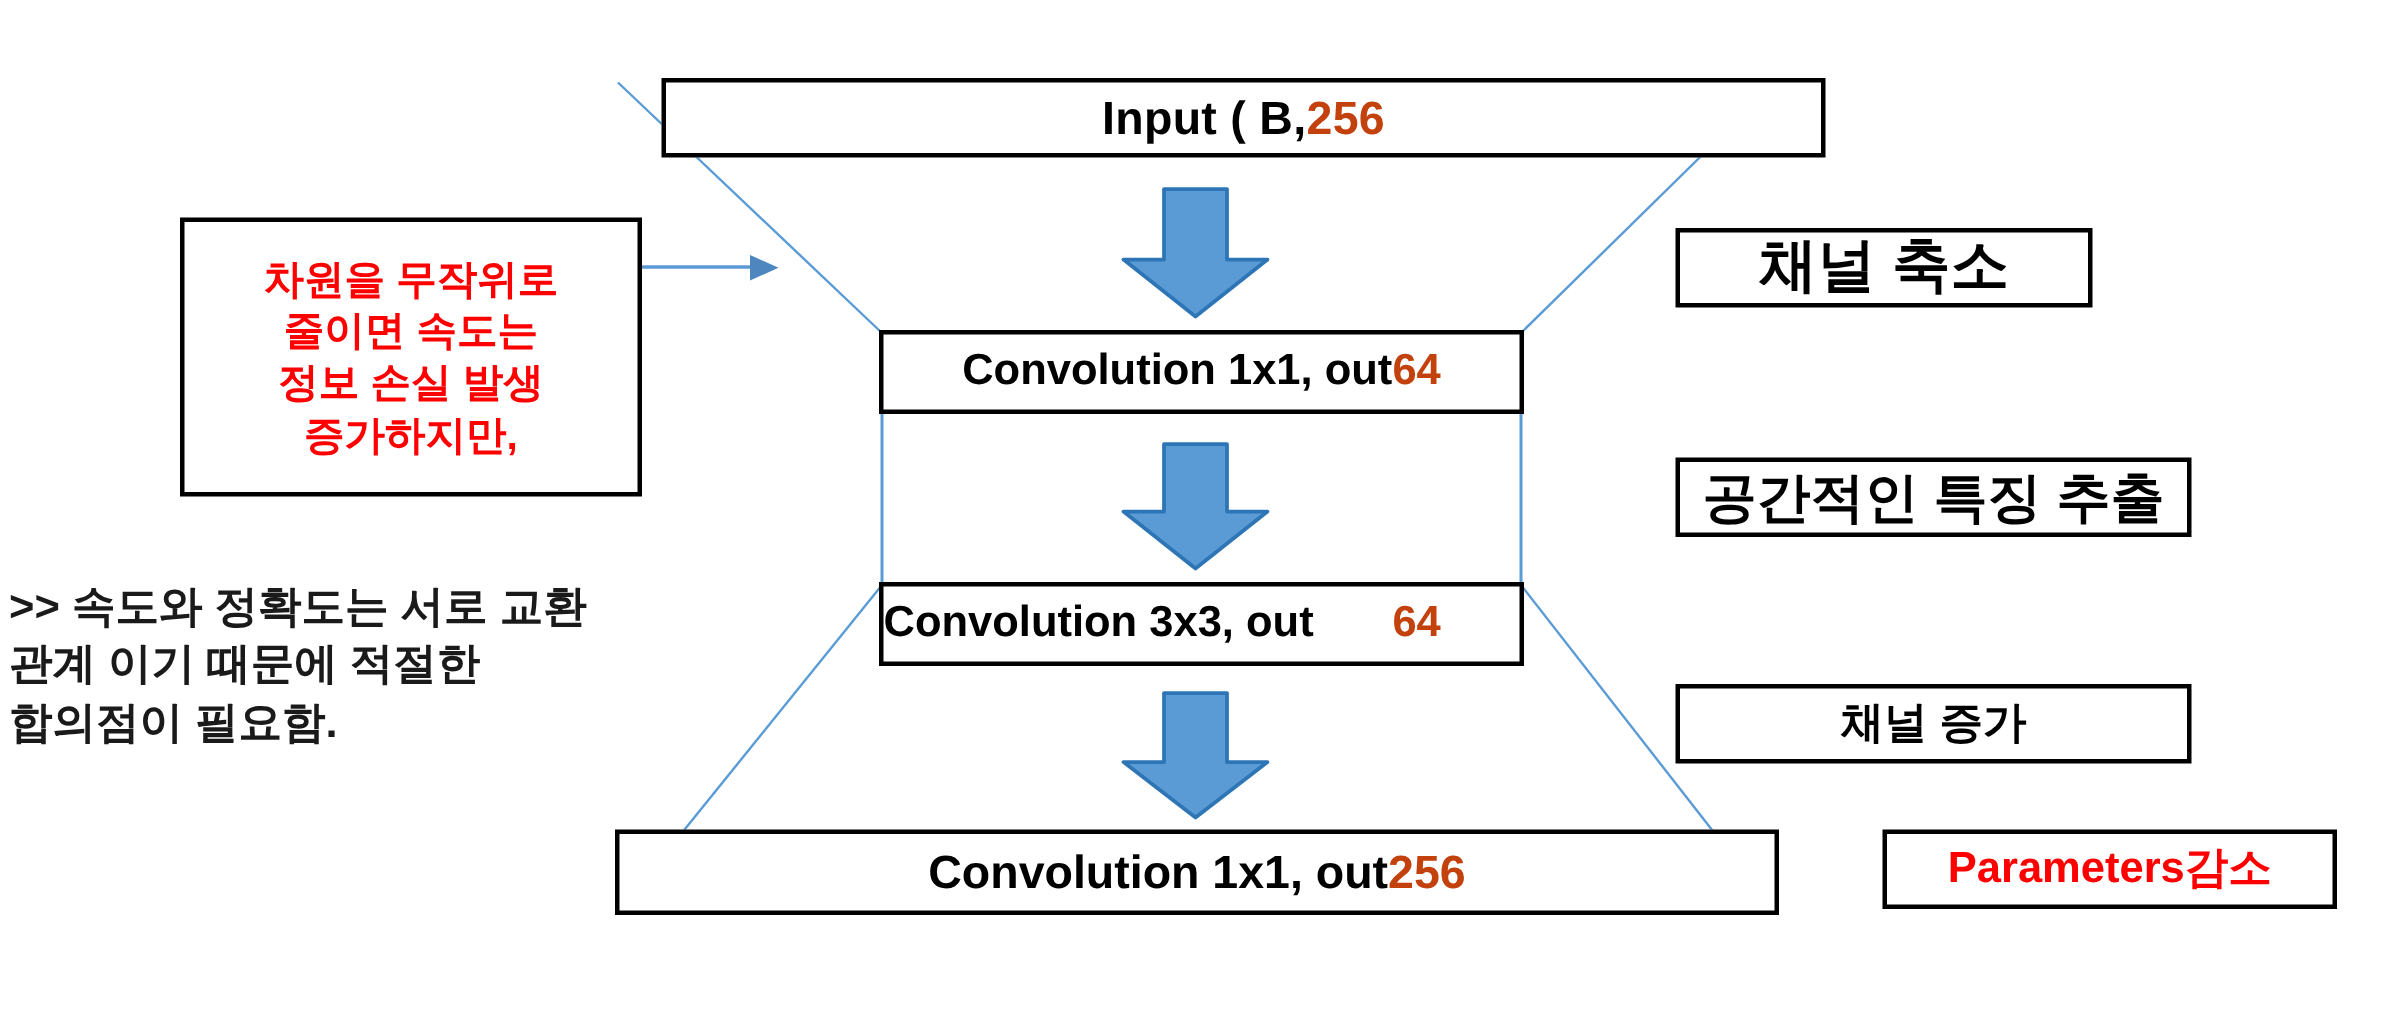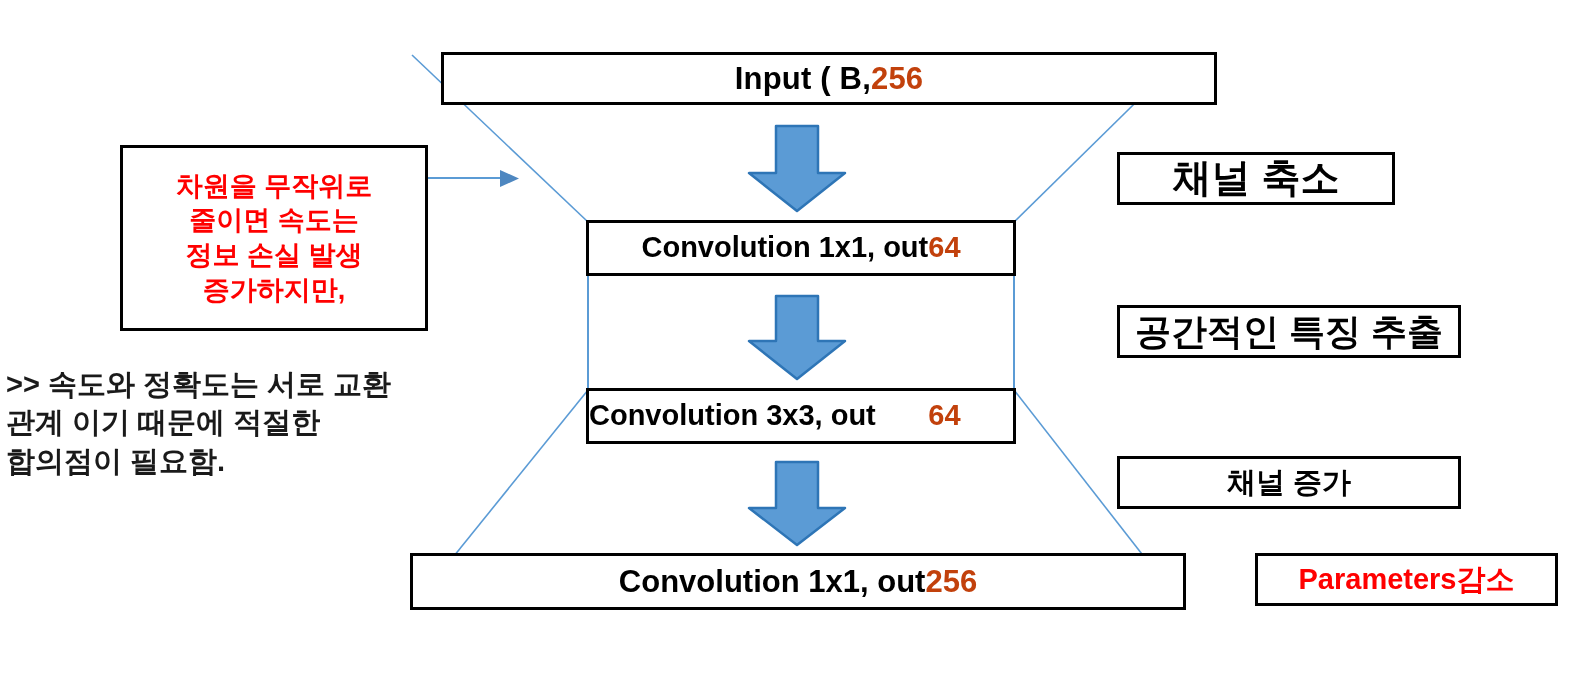--- a/index.html
+++ b/index.html
@@ -85,21 +85,21 @@
     font-size: 29px;
   }
   #label-params {
     left: 1255px; top: 553px; width: 303px; height: 53px;
     font-size: 29px;
     color: #FF0000;
   }
   
   #tradeoff-text {
     position: absolute;
-    left: 6px; top: 365px;
+    left: 6px; top: 386px;
     width: 500px;
     font-size: 29px;
     font-weight: bold;
     color: #1a1a1a;
     line-height: 1.32;
     white-space: pre-line;
   }
 </style>
 </head>
 <body>

